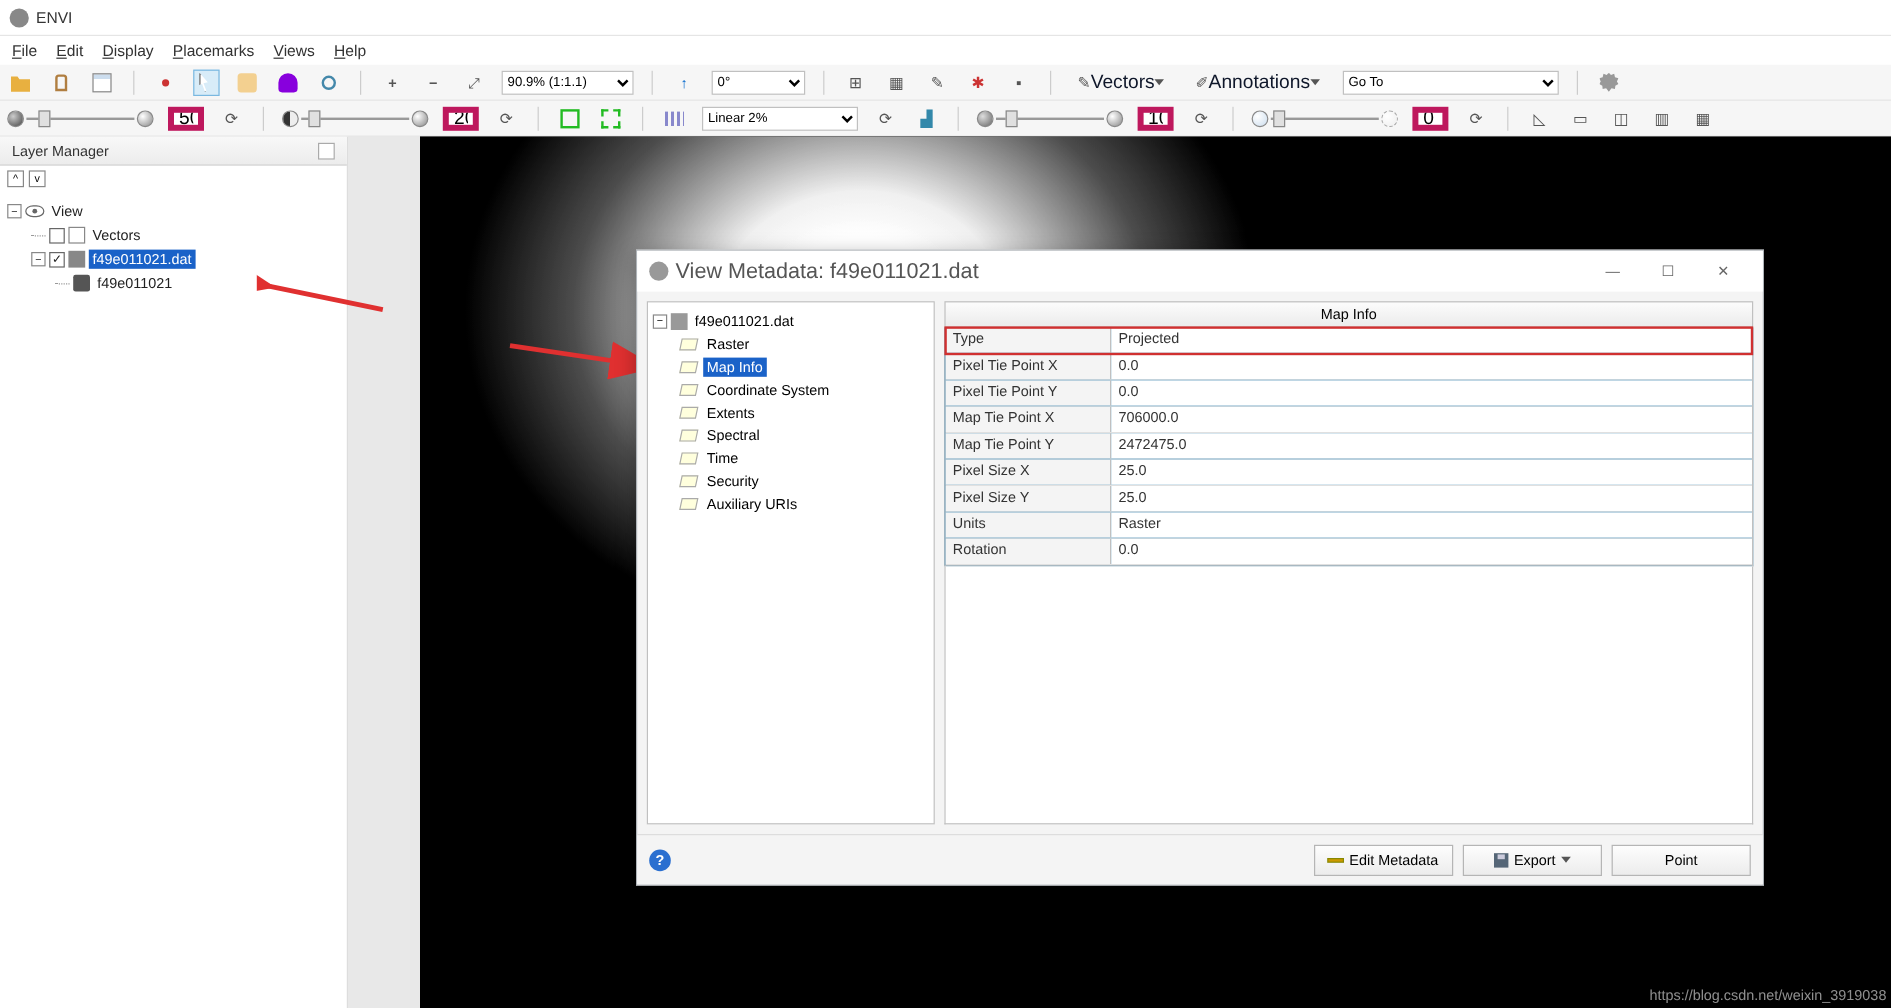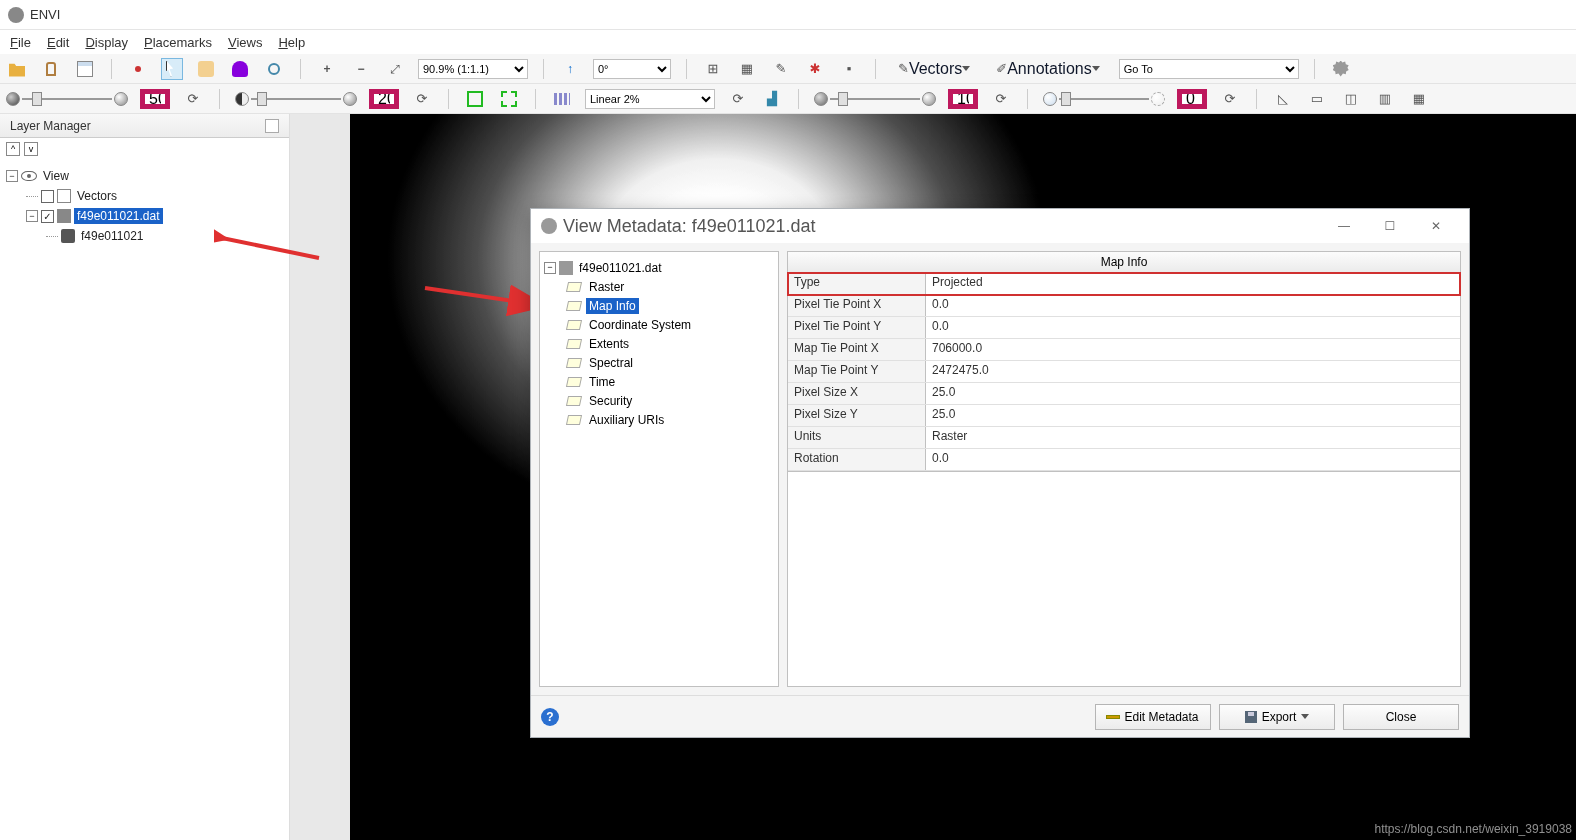--- a/index.html
+++ b/index.html
@@ -472,19 +472,19 @@
       <button>
           <span class="pencil-icon"></span>
           <span>Edit Metadata</span>
         </button>
       <button>
           <span class="disk-icon"></span>
           <span>Export</span>
           <span class="dropdown-caret"></span>
         </button>
       <button>
-          <span>Close</span>
+          <span>Point</span>
         </button>
     </div>
   </div>
 </div>
 
 <div class="watermark">https://blog.csdn.net/weixin_3919038</div>
 
 </body></html>

